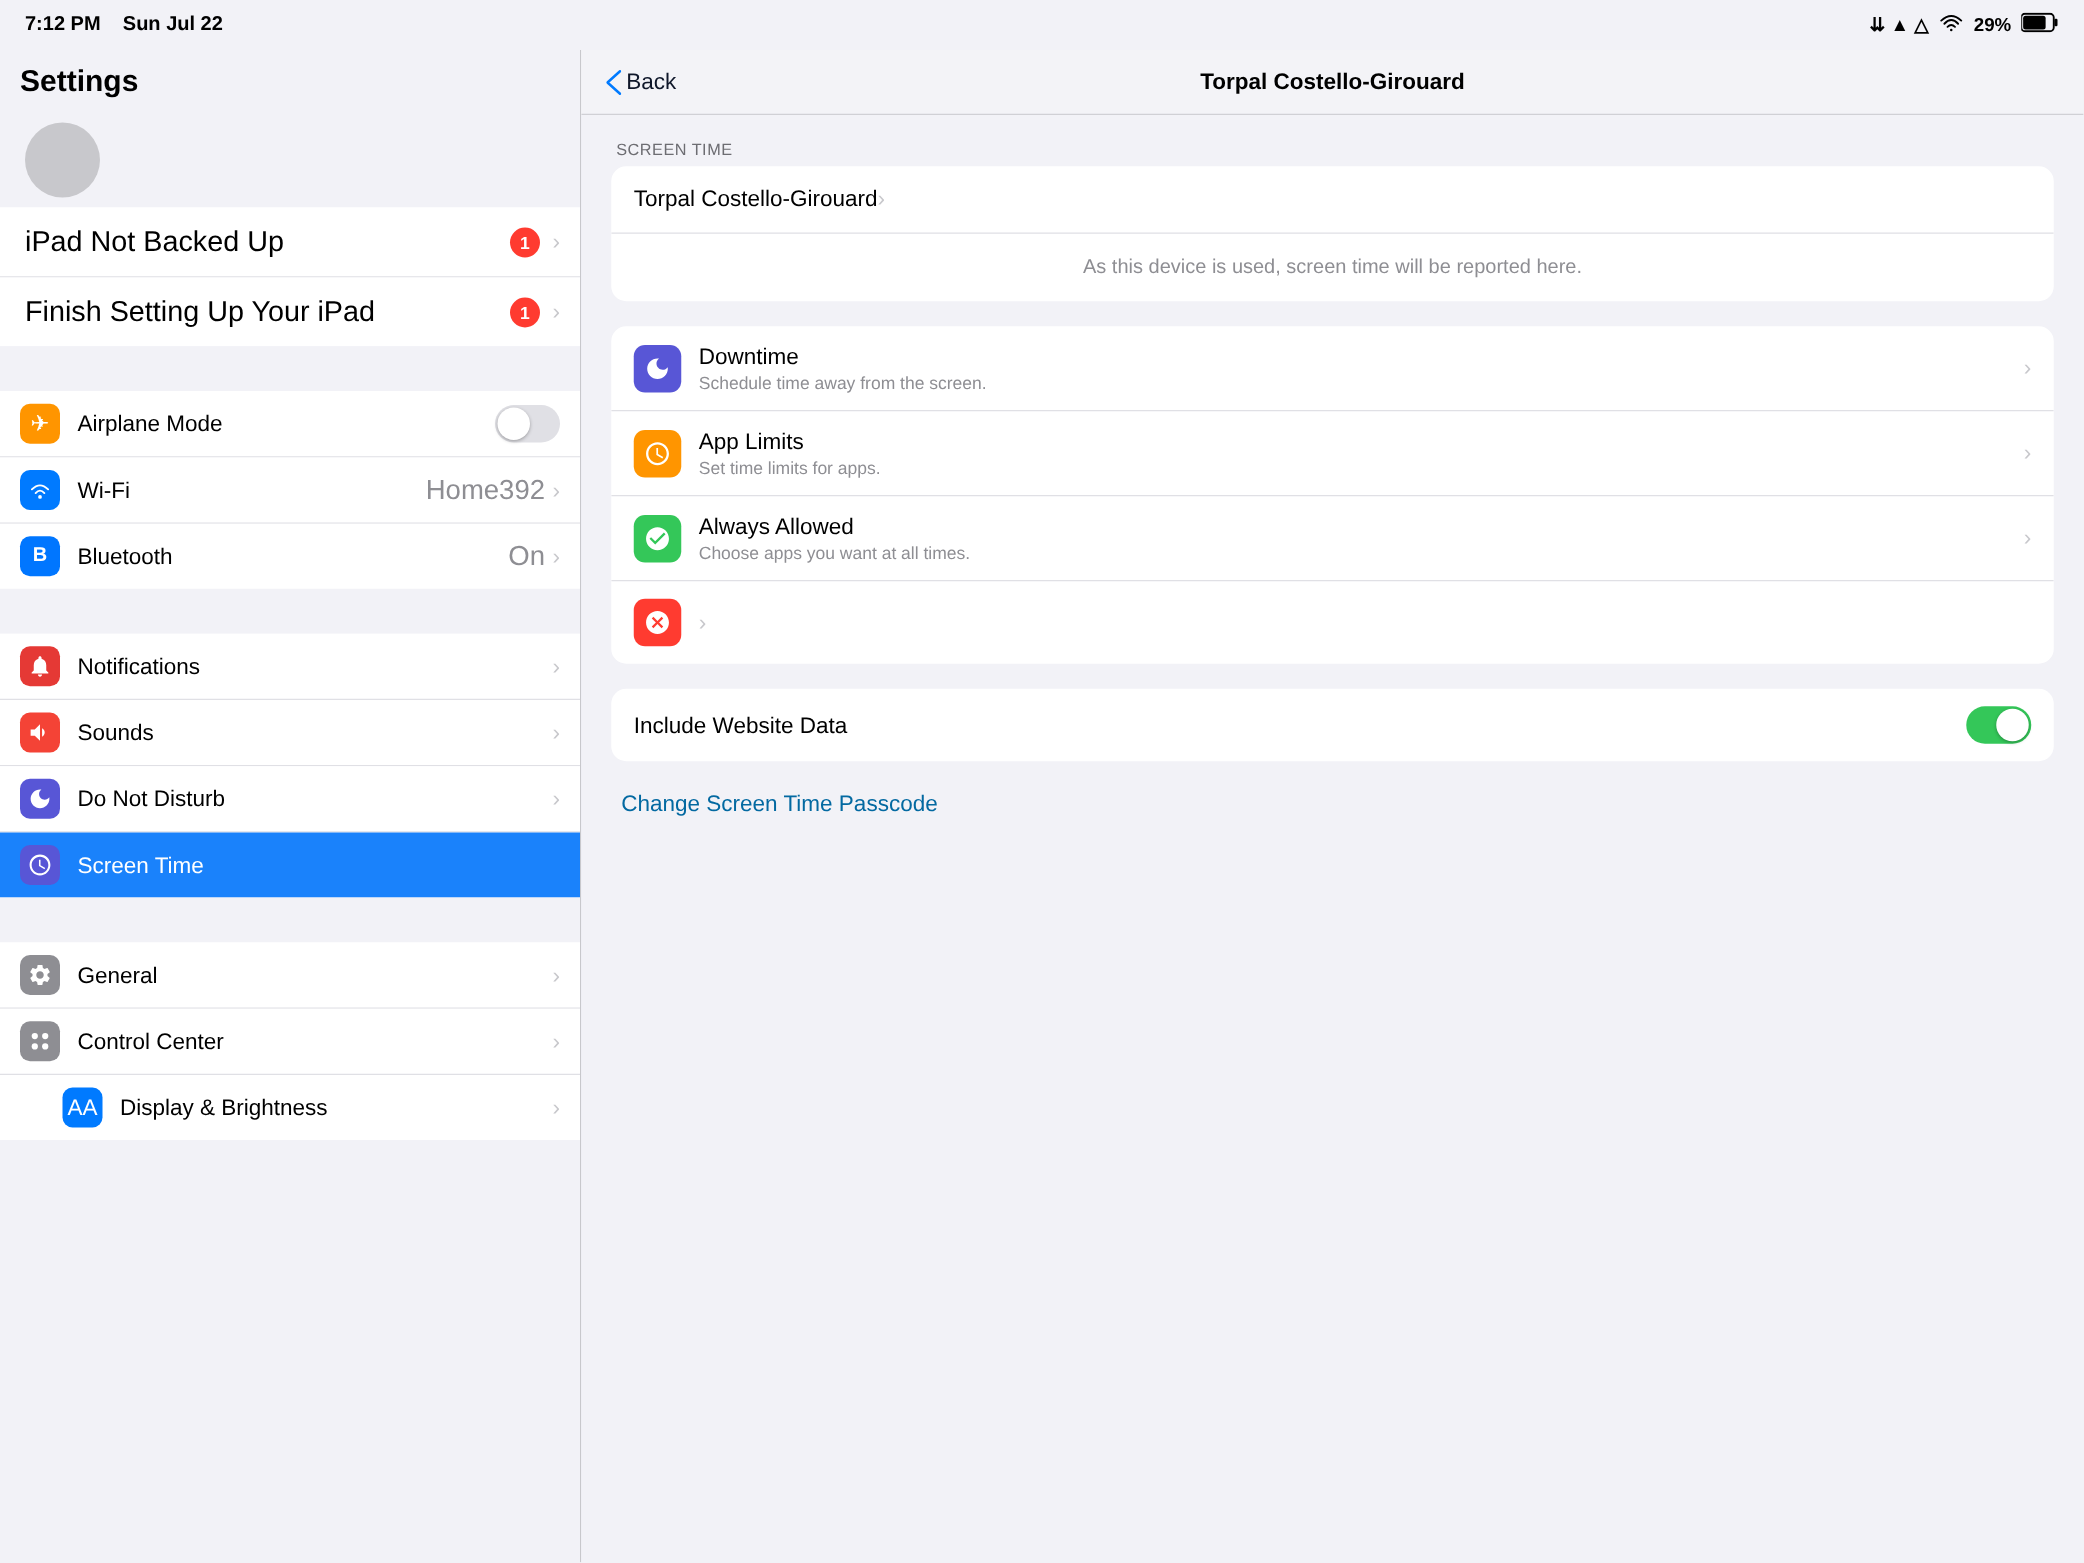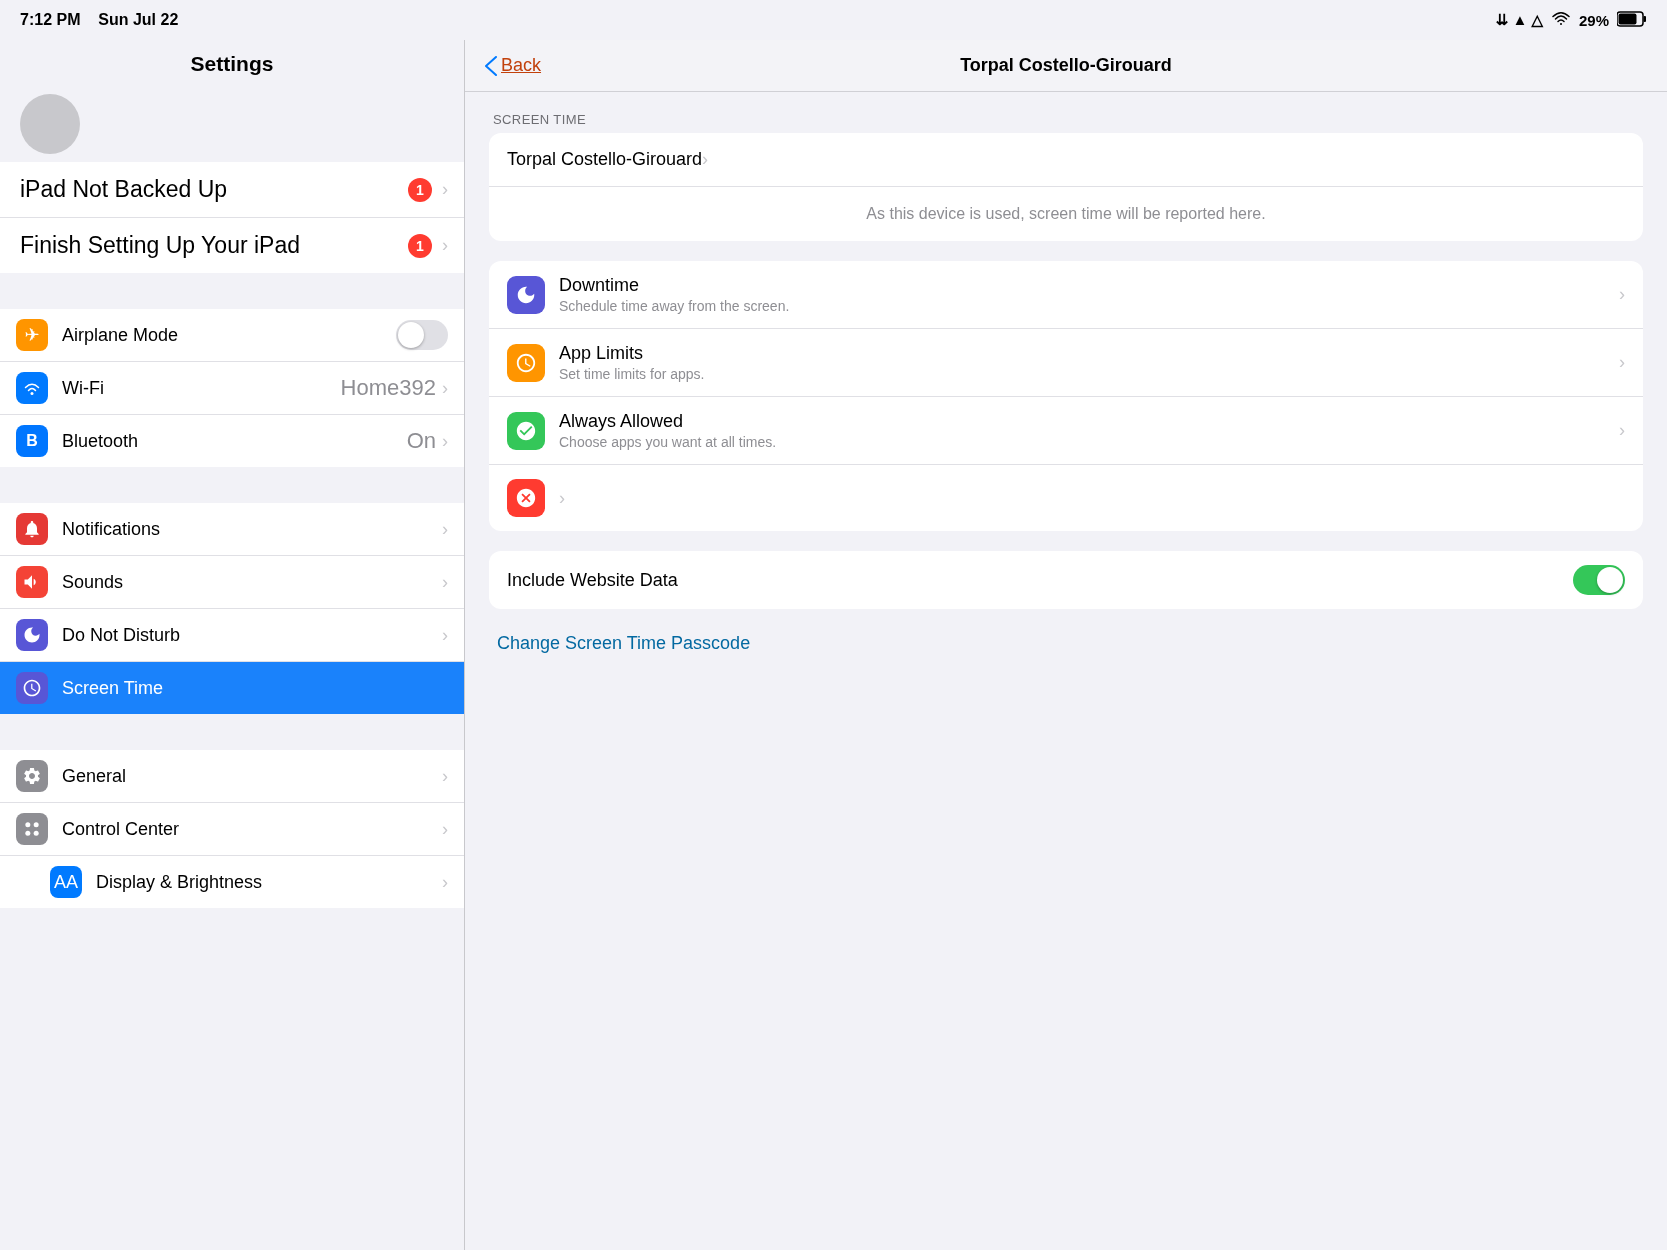--- a/index.html
+++ b/index.html
@@ -37,22 +37,21 @@
 
     
     .sidebar {
       width: 465px;
       background: #f2f2f7;
       flex-shrink: 0;
       overflow-y: auto;
       border-right: 1px solid #c8c8cc;
     }
     .sidebar-title {
-      text-align: center;
-      font-size: 21px;
+      font-size: 24px;
       font-weight: 700;
       padding: 12px 16px 10px;
       color: #000;
     }
 
     
     .avatar-area {
       padding: 8px 16px 8px 20px;
       display: flex;
       align-items: center;
@@ -170,25 +169,24 @@
       justify-content: center;
       position: relative;
       border-bottom: 1px solid #d0d0d5;
       flex-shrink: 0;
     }
     .nav-back {
       position: absolute;
       left: 20px;
       display: flex;
       align-items: center;
-      color: #c2410c;
+      color: #0f172a;
       font-size: 18px;
       cursor: pointer;
       gap: 4px;
-      text-decoration: underline;
     }
     .nav-title {
       font-size: 18px;
       font-weight: 700;
       color: #000;
     }
 
     
     .right-content {
       padding: 20px 24px;

